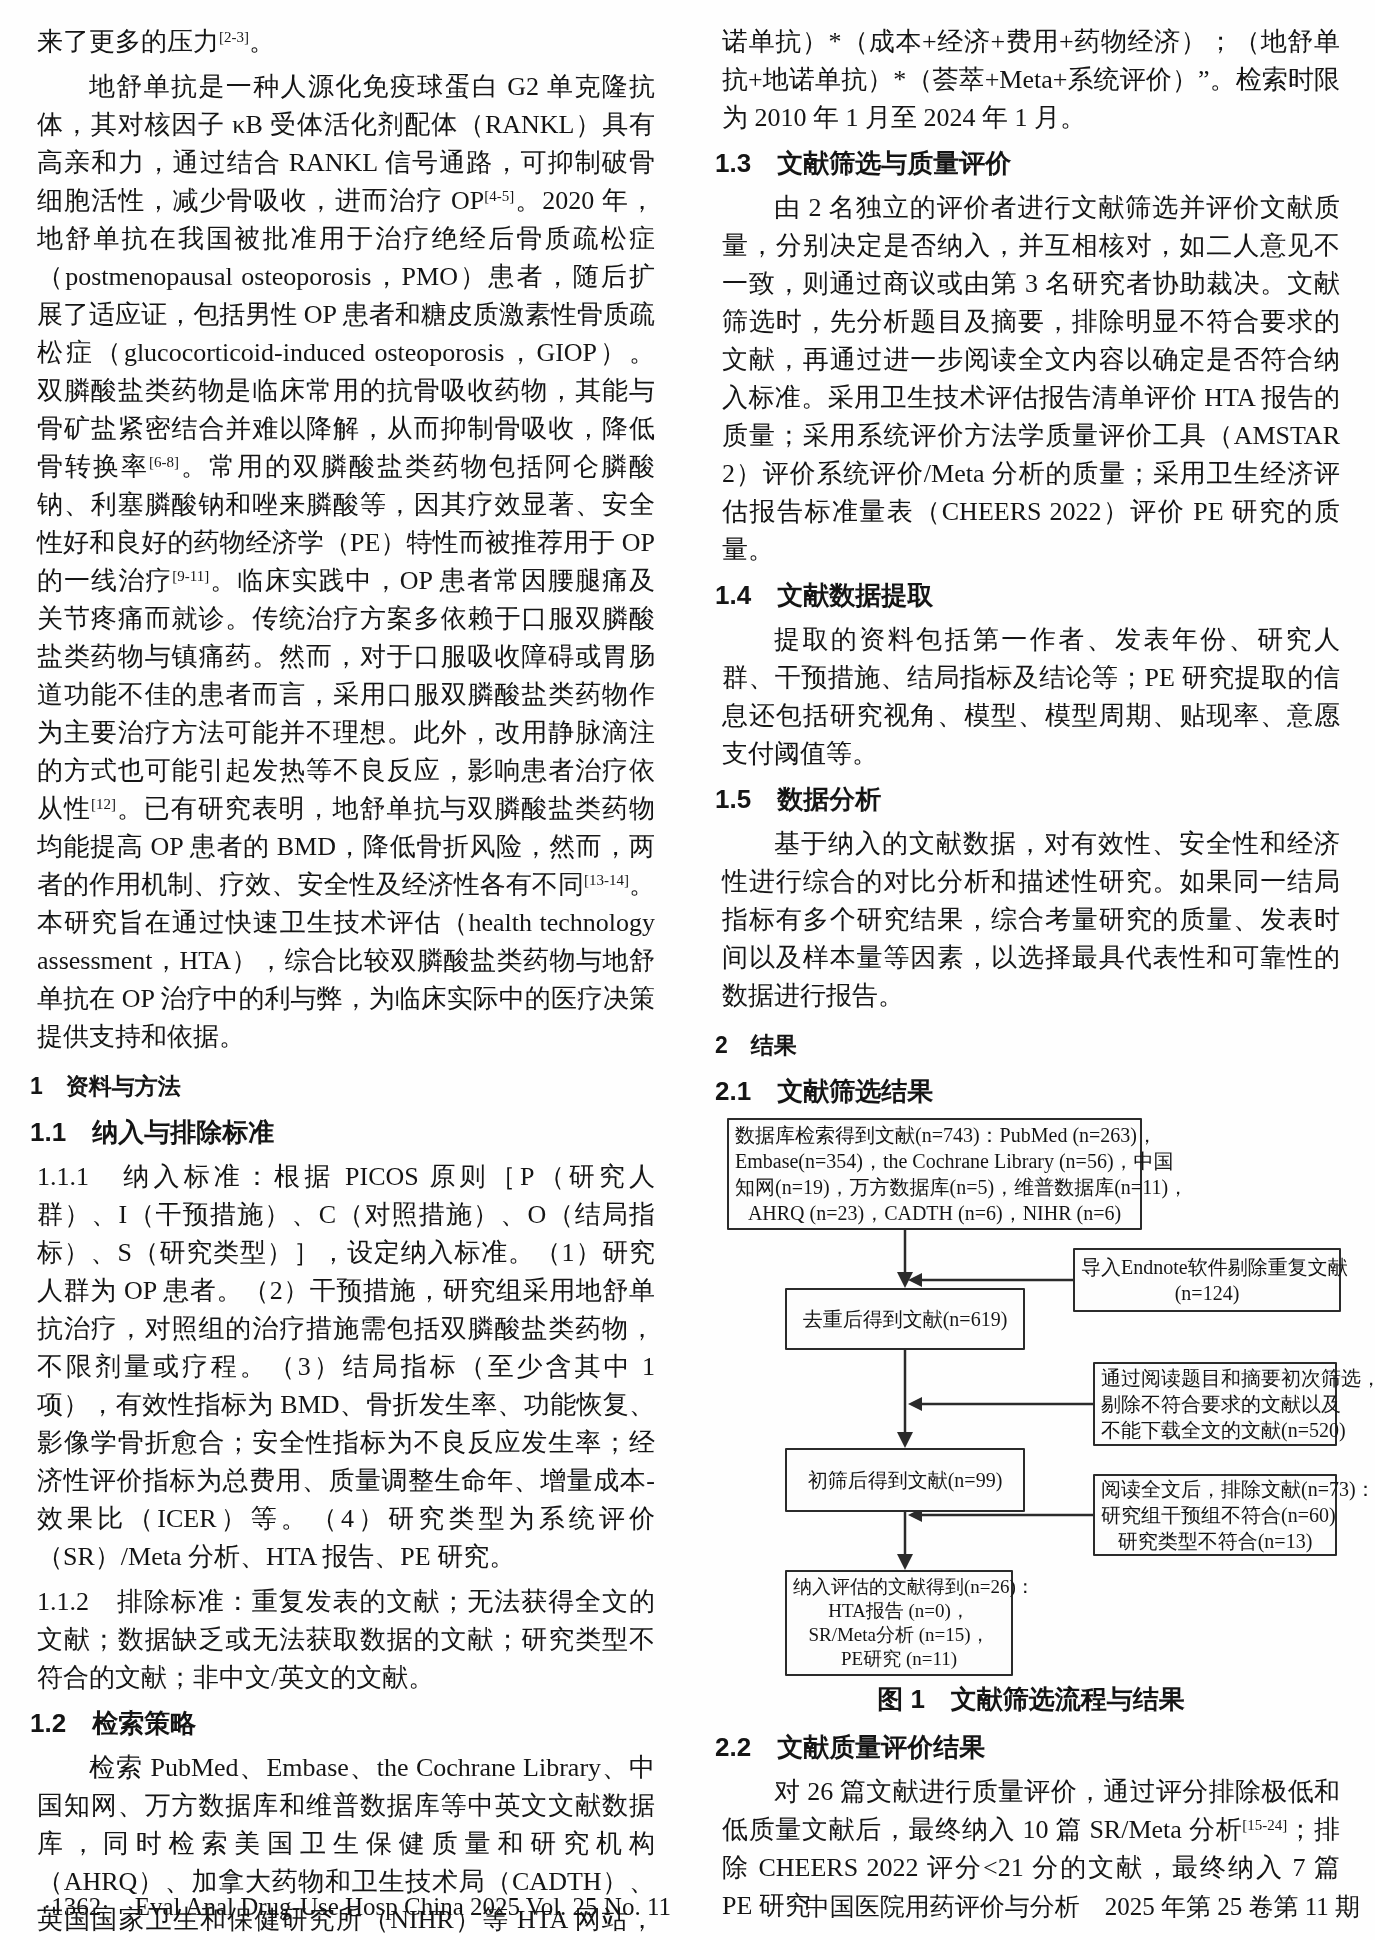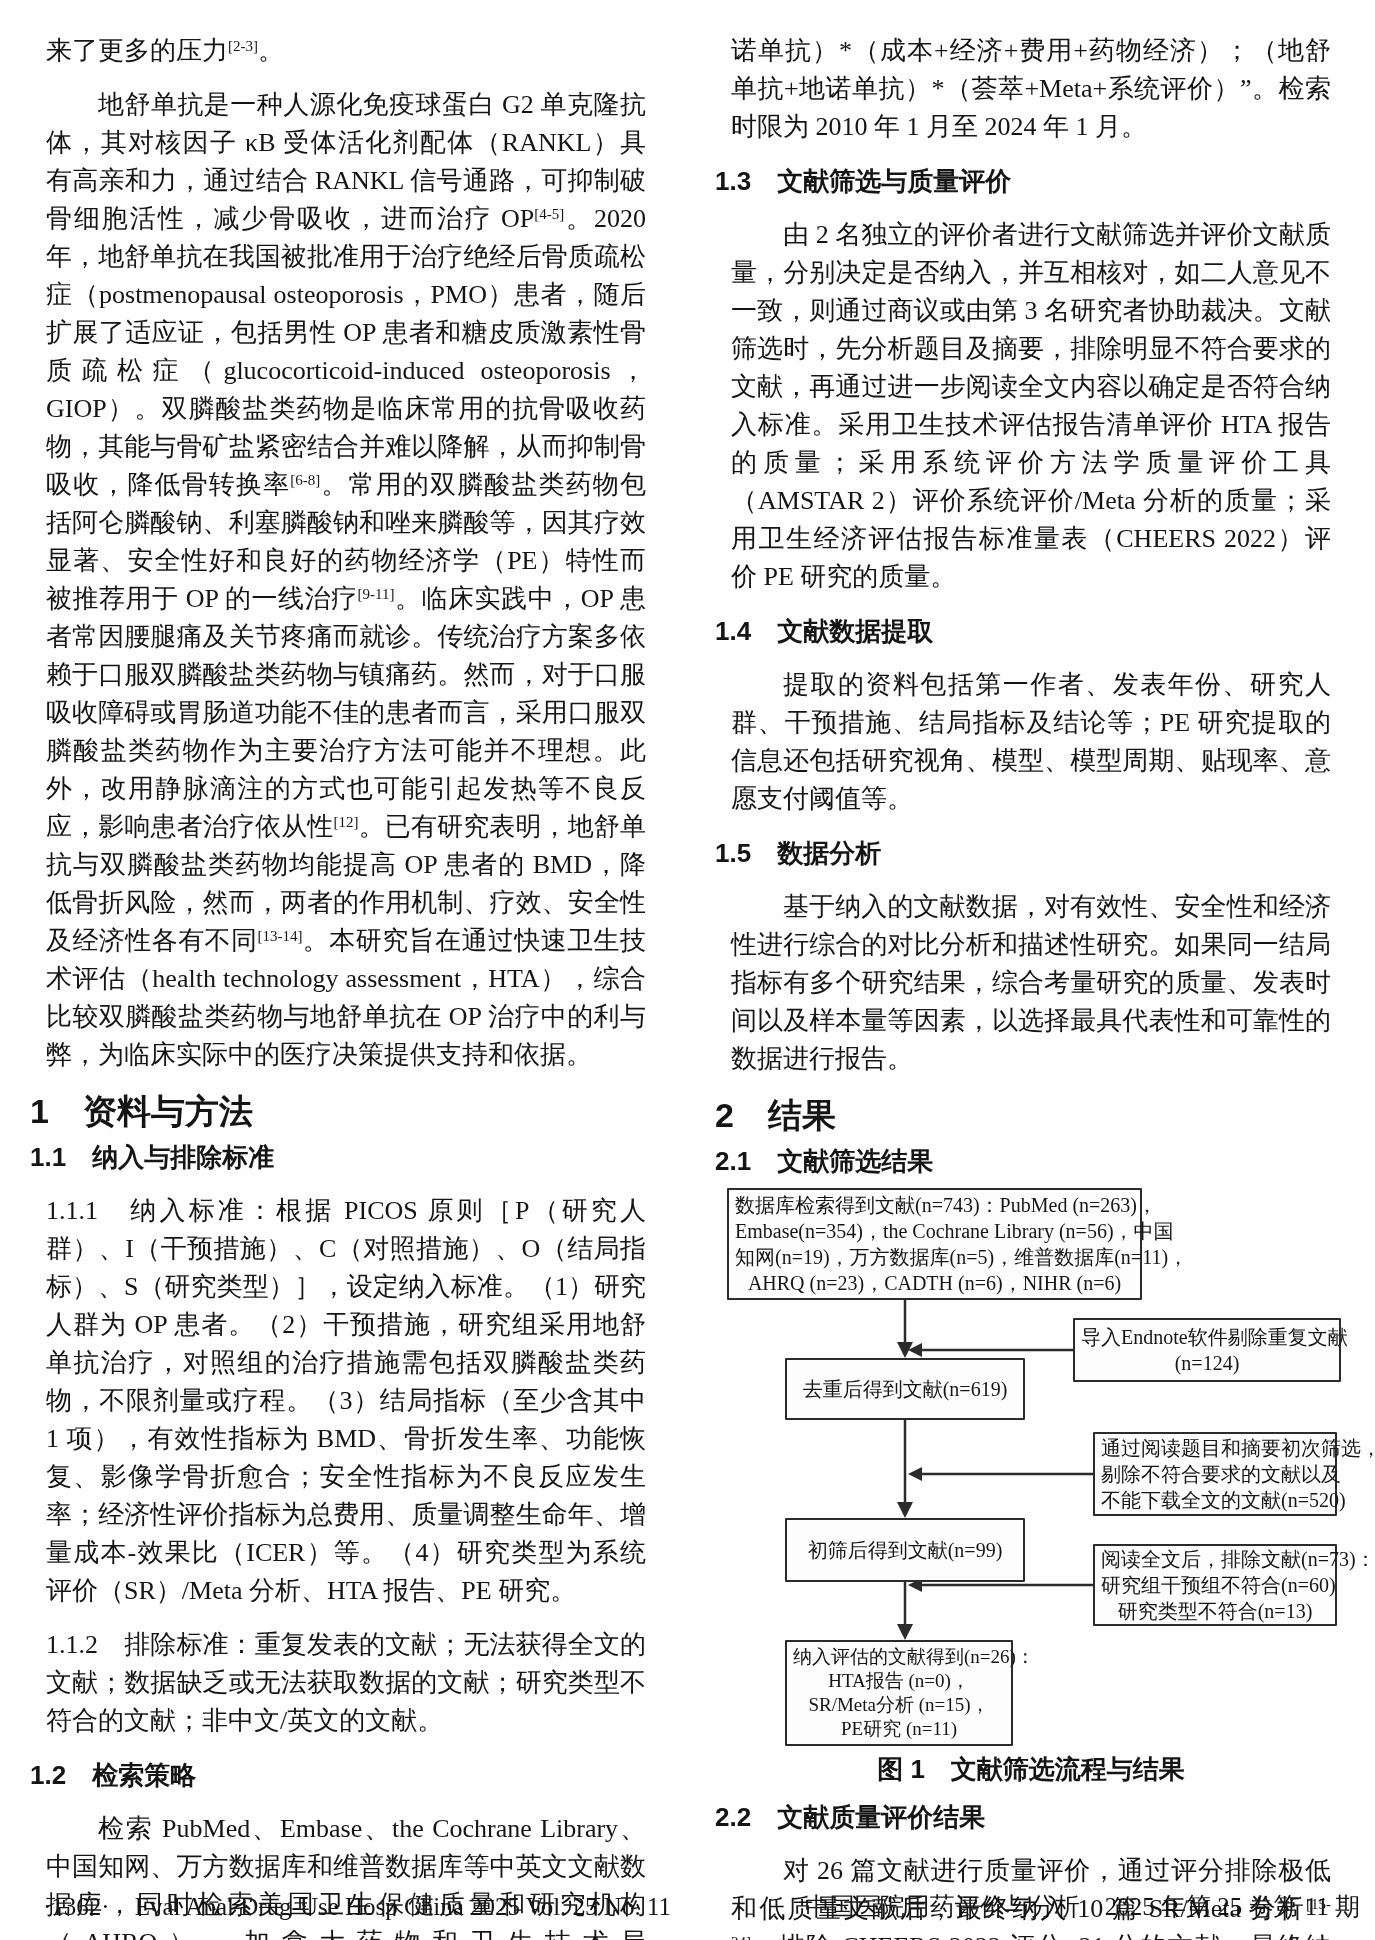--- a/index.html
+++ b/index.html
@@ -1,24 +1,24 @@
 <!DOCTYPE html>
 <html><head>
 <meta charset="utf-8">
 <style>
   html,body{margin:0;padding:0;background:#ffffff;}
   .page{position:relative;width:1375px;height:1940px;background:#fefefe;color:#151515;overflow:hidden;
         font-family:"Liberation Serif","DejaVu Serif",serif;}
   .col{position:absolute;top:16px;width:632px;font-size:26px;line-height:38px;text-align:justify;}
   .col-left{left:30px;}
   .col-right{left:715px;}
-  p.bp{margin:16px;text-indent:2em;}
+  p.bp{margin:7px;text-indent:2em;}
   p.noindent{text-indent:0;}
   sup.ref{font-size:15px;line-height:0;vertical-align:8px;}
-  .h-big{font-family:"Liberation Sans","DejaVu Sans",sans-serif;font-weight:bold;font-size:34px;
+  .h-big{font-family:"Liberation Sans","DejaVu Sans",sans-serif;font-weight:bold;font-size:23px;
          line-height:42px;margin:9px 0 6px;text-indent:0;}
   .h-sub{font-family:"Liberation Sans","DejaVu Sans",sans-serif;font-weight:bold;font-size:26px;
          line-height:38px;margin:6px 0 4px;text-indent:0;}
   
   .flow{position:relative;height:604px;margin-top:8px;font-size:20px;line-height:26px;text-align:center;}
   .fbox{position:absolute;border:2px solid #2b2b2b;border-radius:1px;background:#fdfdfd;
         box-sizing:border-box;display:flex;flex-direction:column;justify-content:center;
         padding:3px 6px;}
   .fbox .fline{white-space:nowrap;}
   .fbox-a{left:12px;top:0;width:415px;height:112px;}

